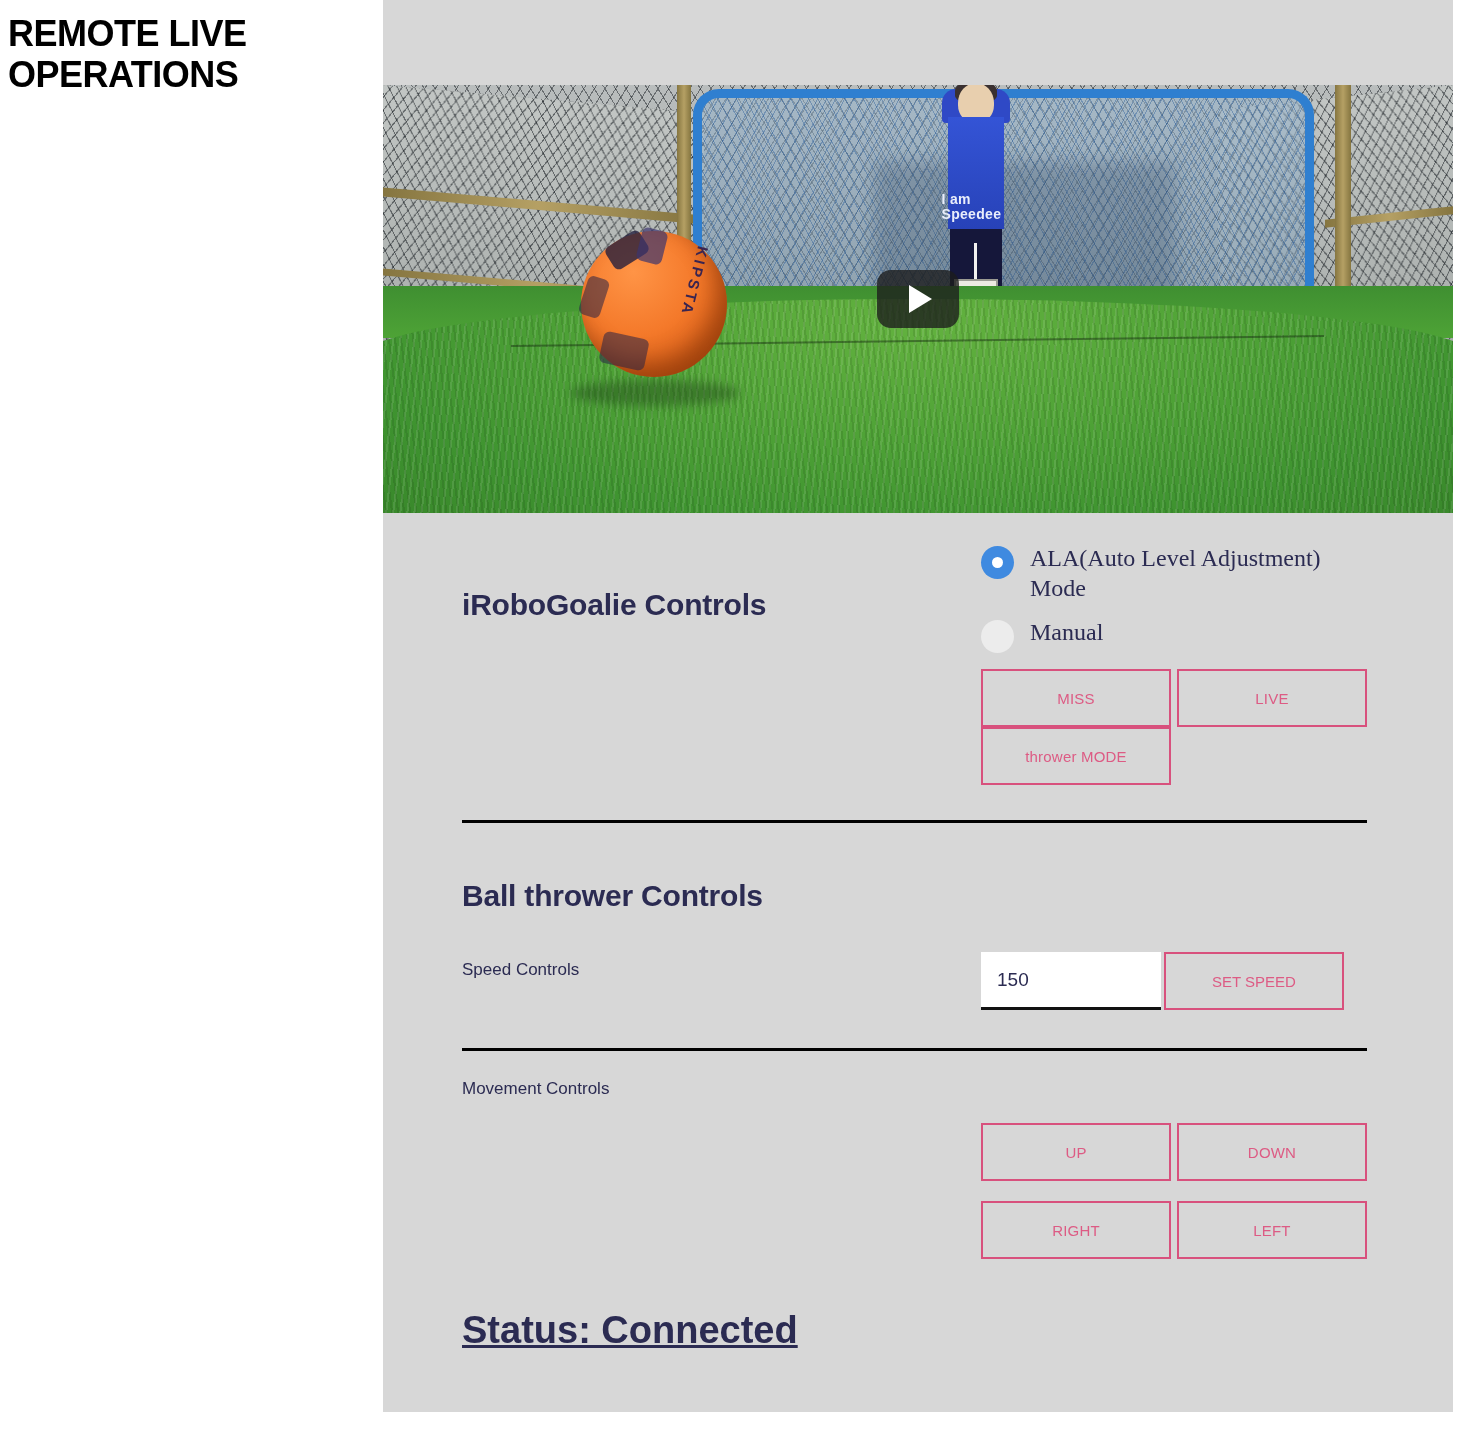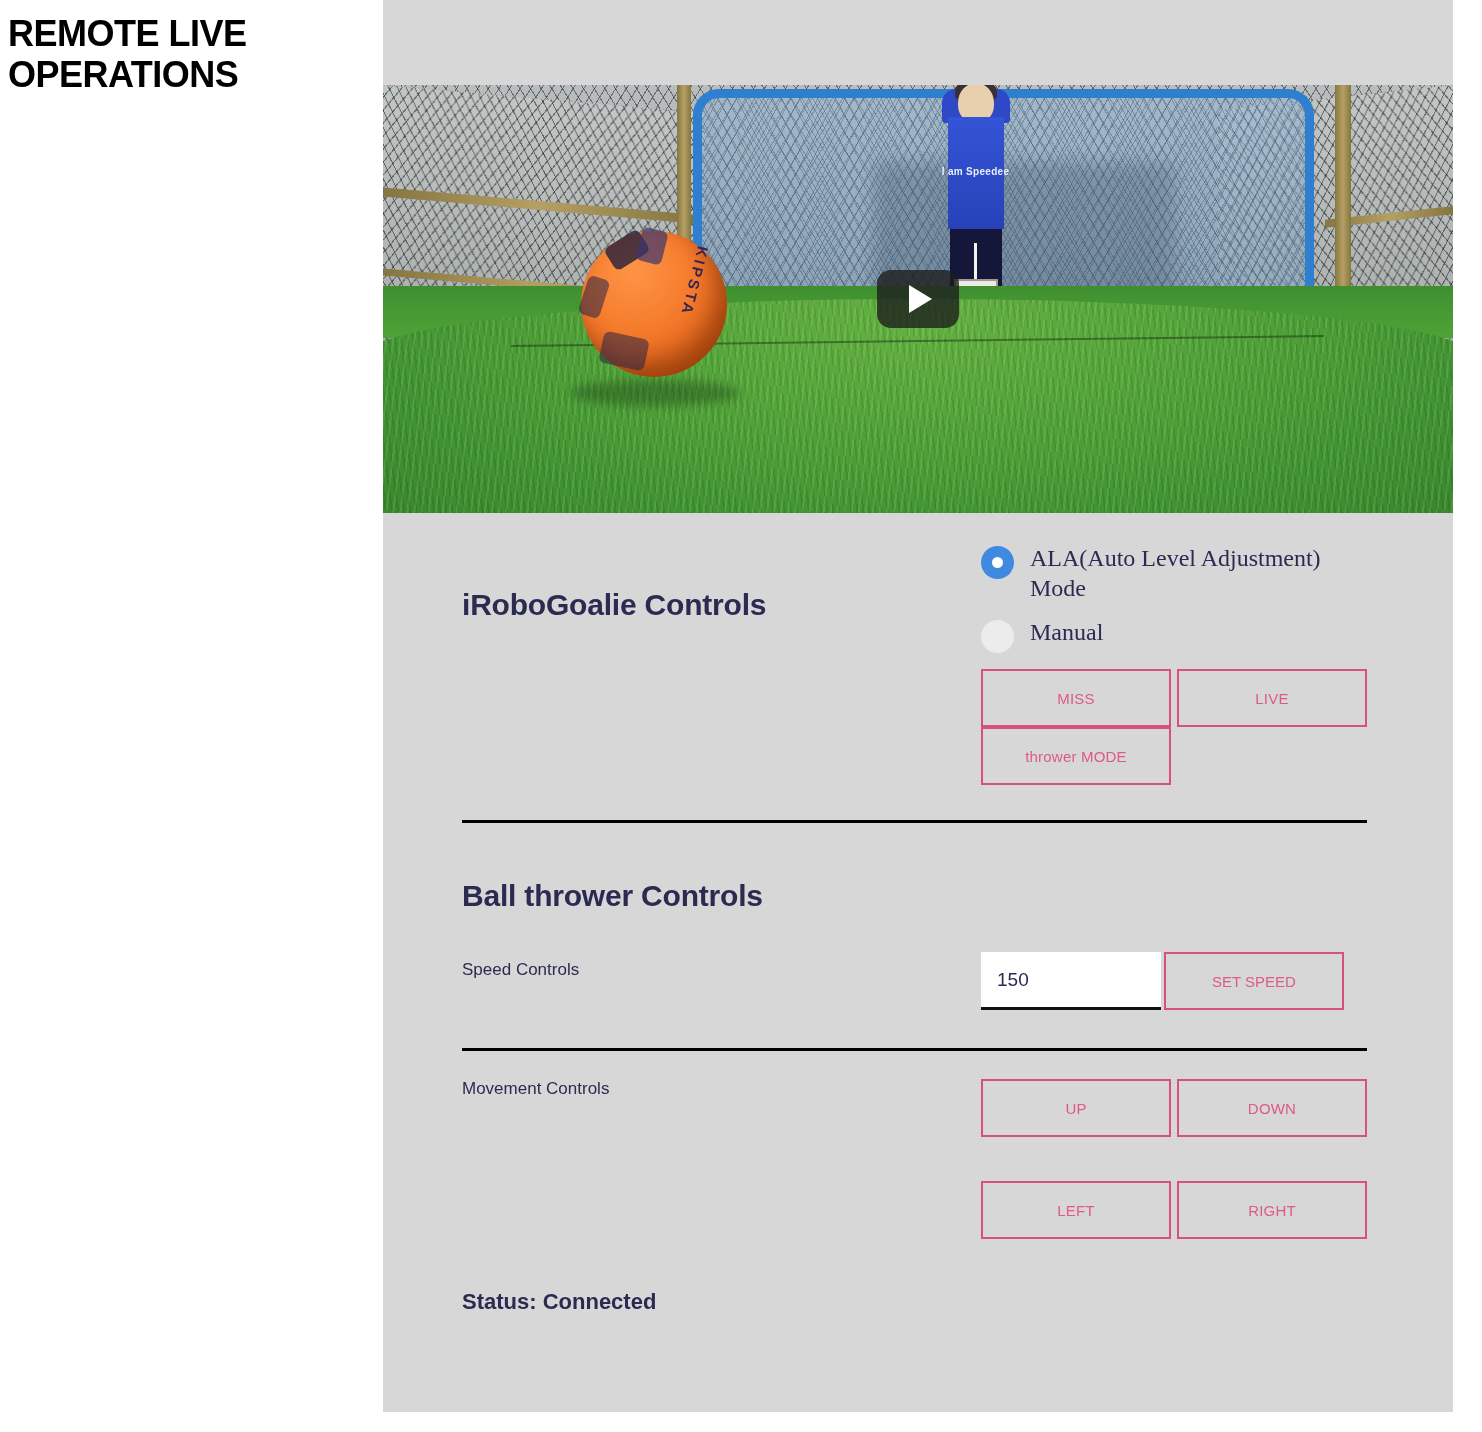--- a/index.html
+++ b/index.html
@@ -156,24 +156,24 @@
     width: 68px; height: 34px;
     background: #2f49c6;
     border-radius: 14px 14px 4px 4px;
   }
   .goalie-body {
     position: absolute; left: 6px; top: 34px;
     width: 56px; height: 112px;
     background: linear-gradient(180deg, #3454d6, #2742b8);
   }
   .goalie-text {
-    position: absolute; left: 0; top: 84px;
+    position: absolute; left: 0; top: 109px;
     width: 68px;
-    text-align: center;
-    font-size: 10px;
+    text-align: left;
+    font-size: 14px;
     font-weight: bold;
     color: #e9eefb;
     line-height: 1.05;
     letter-spacing: .3px;
   }
   .goalie-shorts {
     position: absolute; left: 8px; top: 146px;
     width: 52px; height: 62px;
     background: #15173a;
   }
@@ -441,28 +441,30 @@
     background: transparent;
     color: #dd5b84;
     font-size: 15px;
     font-family: "Liberation Sans", sans-serif;
     cursor: pointer;
   }
 
   .move-grid {
     display: grid;
     grid-template-columns: 1fr 1fr;
-    gap: 44px 6px;
+    gap: 20px 6px;
+    margin-top: 44px;
   }
 
   .status {
-    font-size: 22px;
+    font-size: 38px;
     font-weight: bold;
     color: #2b2b52;
     padding: 0 79px;
+    text-decoration: underline;
   }
 </style>
 </head>
 <body>
 
 <div class="page">
 
   <h1 class="page-title">REMOTE LIVE OPERATIONS</h1>
 
   <div class="card">
@@ -564,22 +566,22 @@
 
       <div class="divider" style="margin-top:38px;"></div>
 
       <div class="section" style="padding-top:28px;">
         <div class="row">
           <div class="h-sub" style="">Movement Controls</div>
           <div class="right-col">
             <div class="move-grid">
               <button class="btn">UP</button>
               <button class="btn">DOWN</button>
+              <button class="btn">RIGHT</button>
               <button class="btn">LEFT</button>
-              <button class="btn">RIGHT</button>
             </div>
           </div>
         </div>
       </div>
 
       <div class="status" style="margin-top:50px;">Status: Connected</div>
 
     </div>
   </div>
 </div>

